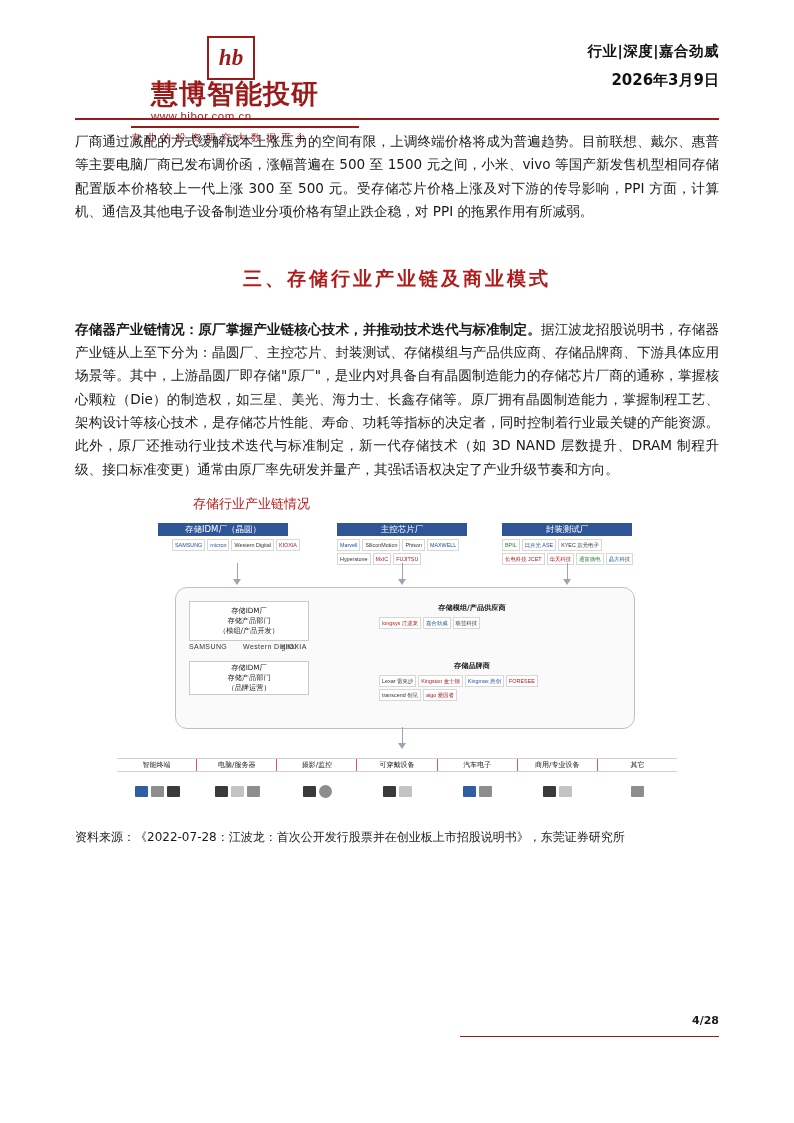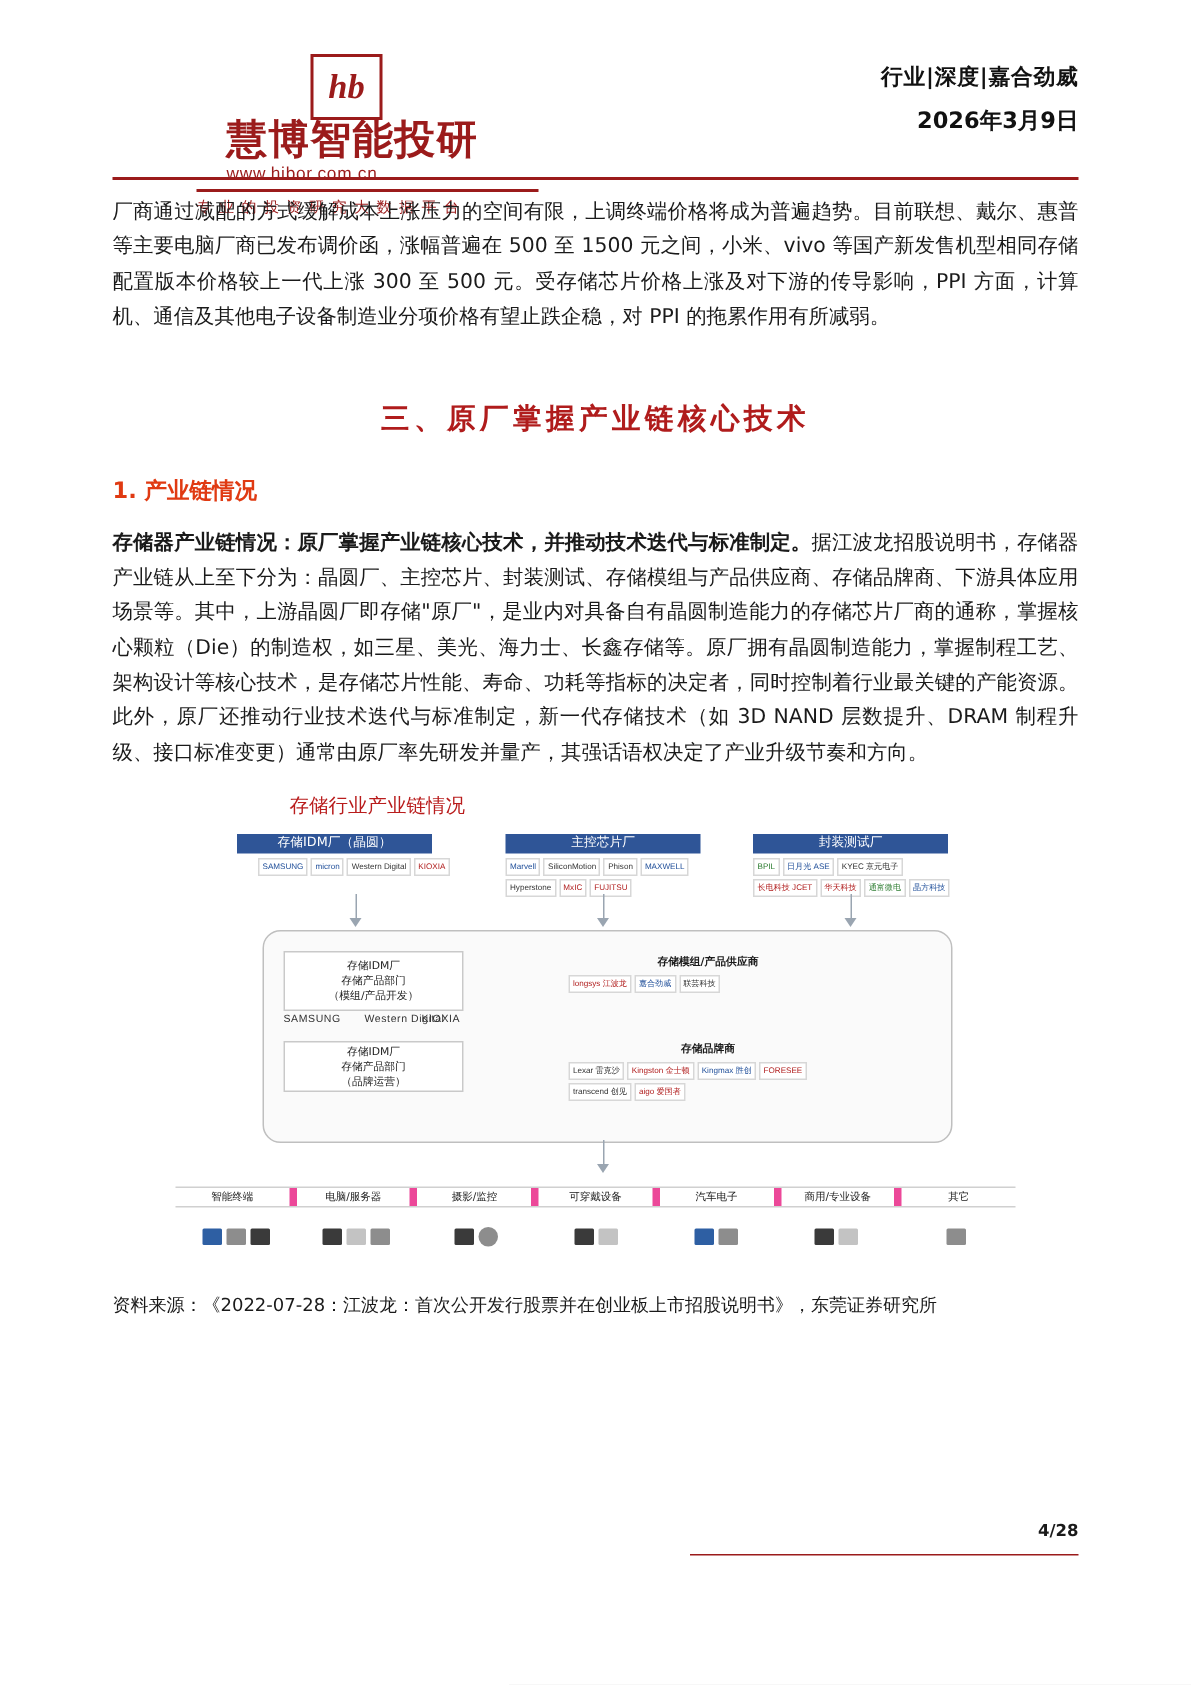--- a/index.html
+++ b/index.html
@@ -269,21 +269,21 @@
     border-bottom: 1px solid #d0d0d0;
     display: flex;
   }
   .term-cell {
     flex: 1;
     text-align: center;
     font-size: 7px;
     color: #1a1a1a;
     line-height: 12px;
     font-family: "DejaVu Sans", sans-serif;
-    border-right: 5px solid #ec4899;
+    border-right: 1px solid #ec4899;
   }
   .term-cell:last-child { border-right: none; }
   .icon-row {
     position: absolute;
     top: 258px;
     left: 0;
     width: 560px;
     height: 36px;
     display: flex;
   }
@@ -360,23 +360,22 @@
     </div>
   </div>
   <div class="header-rule"></div>
 
   <div class="content">
 
 
 
     <p class="body-text">厂商通过减配的方式缓解成本上涨压力的空间有限，上调终端价格将成为普遍趋势。目前联想、戴尔、惠普等主要电脑厂商已发布调价函，涨幅普遍在 500 至 1500 元之间，小米、vivo 等国产新发售机型相同存储配置版本价格较上一代上涨 300 至 500 元。受存储芯片价格上涨及对下游的传导影响，PPI 方面，计算机、通信及其他电子设备制造业分项价格有望止跌企稳，对 PPI 的拖累作用有所减弱。</p>
 
-    <div class="h2-center">三、原厂掌握产业链核心技术</div>
-
-    <div class="h3-red-sub">1. 产业链情况</div>
+    <div class="h2-center">三、存储行业产业链及商业模式</div>
+
 
     <p class="body-text"><span class="lead">存储器产业链情况：原厂掌握产业链核心技术，并推动技术迭代与标准制定。</span><span>据江波龙招股说明书，存储器产业链从上至下分为：晶圆厂、主控芯片、封装测试、存储模组与产品供应商、存储品牌商、下游具体应用场景等。其中，上游晶圆厂即存储"原厂"，是业内对具备自有晶圆制造能力的存储芯片厂商的通称，掌握核心颗粒（Die）的制造权，如三星、美光、海力士、长鑫存储等。原厂拥有晶圆制造能力，掌握制程工艺、架构设计等核心技术，是存储芯片性能、寿命、功耗等指标的决定者，同时控制着行业最关键的产能资源。此外，原厂还推动行业技术迭代与标准制定，新一代存储技术（如 3D NAND 层数提升、DRAM 制程升级、接口标准变更）通常由原厂率先研发并量产，其强话语权决定了产业升级节奏和方向。</span></p>
 
     <div class="figure">
       <div class="fig-title">存储行业产业链情况</div>
       <div class="fig-box">
 
         <div class="band" style="left:41px; top:8px; width:130px;">存储IDM厂（晶圆）</div>
         <div class="band" style="left:220px; top:8px; width:130px;">主控芯片厂</div>
         <div class="band" style="left:385px; top:8px; width:130px;">封装测试厂</div>

